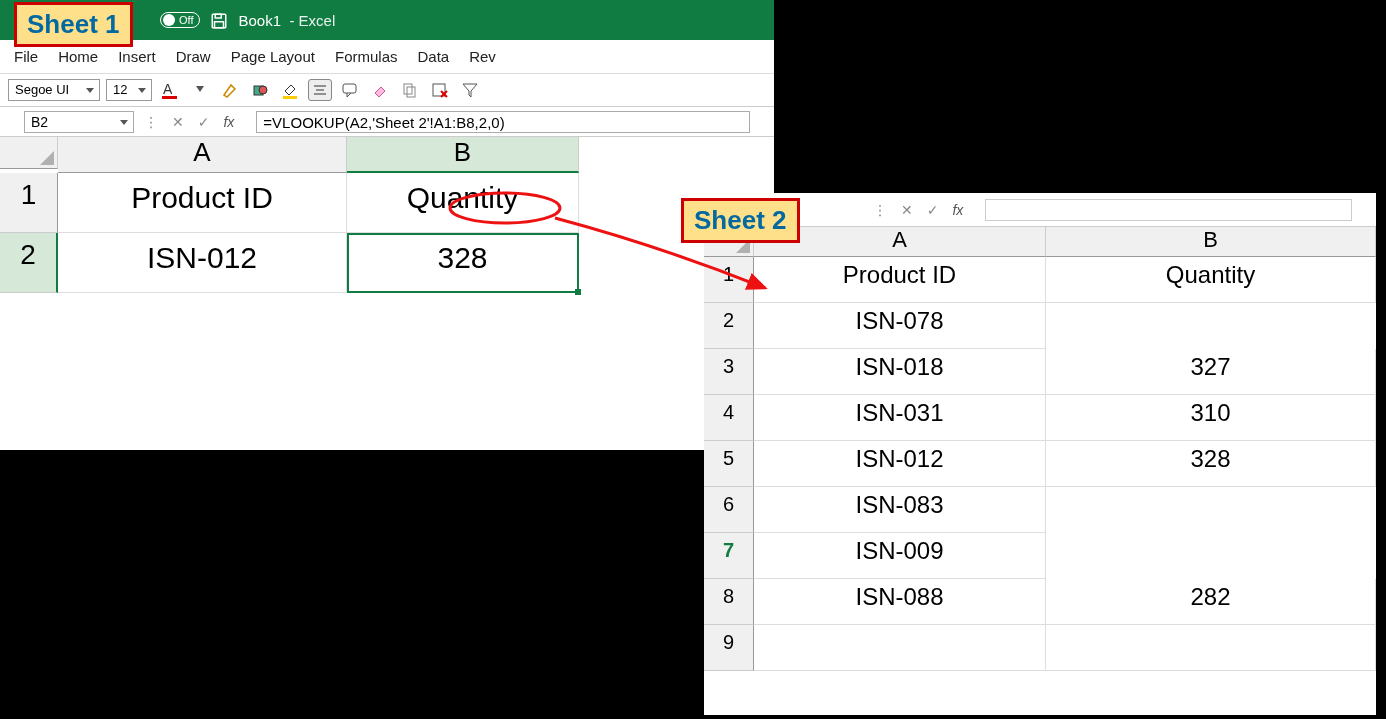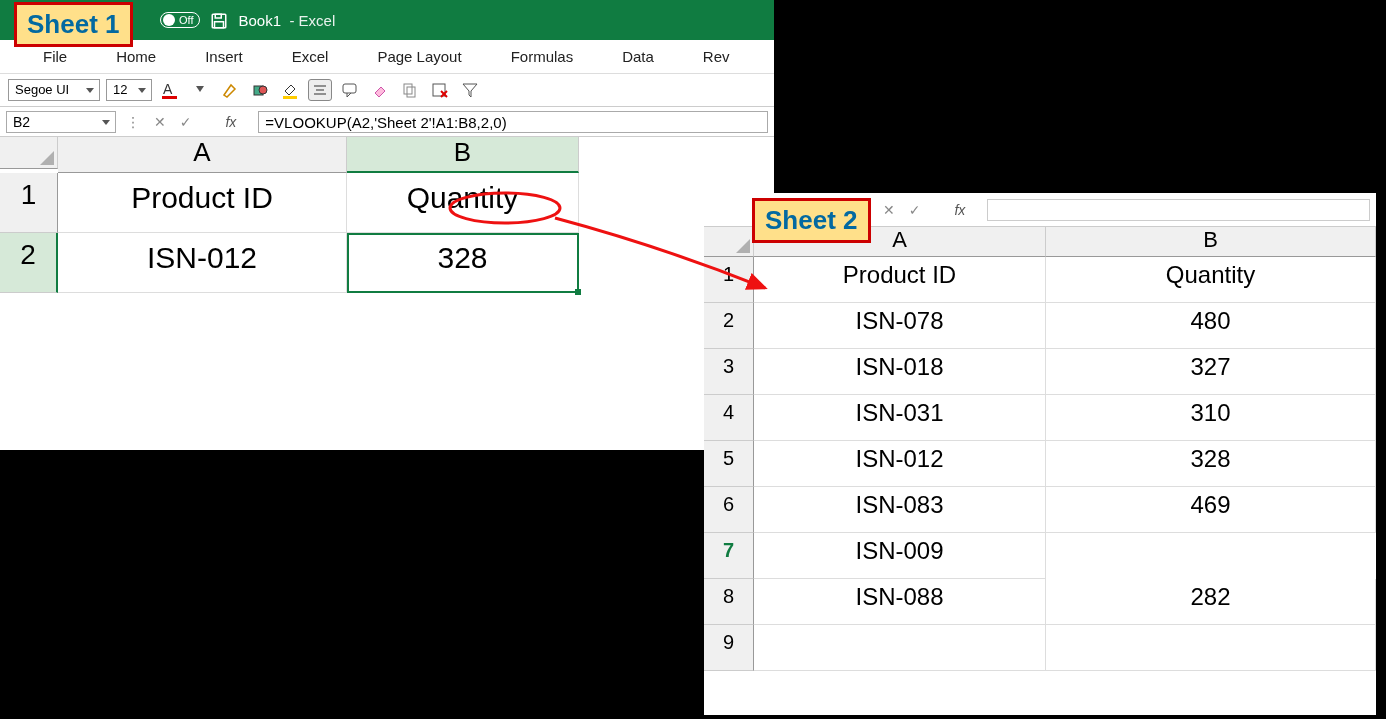--- a/index.html
+++ b/index.html
@@ -39,50 +39,50 @@
     font-size: 11px;
   }
   .toggle .knob { width:12px; height:12px; background:#fff; border-radius:50%; margin-right:4px; }
   .save-icon svg { vertical-align: middle; }
 
   
   .menu {
     display:flex; gap:20px; padding:8px 14px; font-size:15px; color:#222;
     border-bottom:1px solid #ddd;
   }
-  .menu span { cursor:pointer;margin-left:29px; }
+  .menu span { cursor:pointer; }
   .toolbar {
     display:flex; align-items:center; padding:5px 8px; gap:6px;
     border-bottom:1px solid #ccc;
     font-size:13px;
   }
   .combo {
     border:1px solid #999; background:#fff; padding:2px 18px 0 6px;
     position:relative; font-size:13px; height:22px; line-height:16px;
   }
   .combo::after {
     content:""; position:absolute; right:5px; top:8px;
     border-left:4px solid transparent; border-right:4px solid transparent;
     border-top:5px solid #555;
   }
   .tool-btn { width:24px; height:22px; display:flex; align-items:center; justify-content:center; }
 
   
   .formulabar {
-    display:flex; align-items:center; padding:3px 6px; gap:6px;
+    display:flex; align-items:center; padding:3px 24px; gap:6px;
     border-bottom:1px solid #ccc; font-size:14px; height:30px;
   }
   .namebox { border:1px solid #aaa; padding:2px 22px 2px 6px; width:110px; position:relative; font-size:14px; height:22px; }
   .namebox::after {
     content:""; position:absolute; right:5px; top:8px;
     border-left:4px solid transparent; border-right:4px solid transparent;
     border-top:5px solid #555;
   }
   .fb-btn { color:#888; font-size:14px; padding:0 4px; }
-  .fx { font-style:italic; color:#555; padding:0 4px;margin-left:20px; }
+  .fx { font-style:italic; color:#555; padding:0 4px; }
   .formula-input {
     border:1px solid #aaa; flex:1; padding:2px 6px; font-size:15px; height:22px;
     white-space:nowrap; overflow:hidden;margin-left:12px;
   }
 
   
   .grid { display:flex; flex-direction:column; }
   .gridrow { display:flex; }
   .corner {
     width:58px; height:32px; background:#f0f0f0; border-right:1px solid #ccc; border-bottom:1px solid #999;
@@ -128,21 +128,21 @@
   #sheet2-panel .corner { width:50px; height:30px; }
   #sheet2-panel .rowhdr.active { color:#107c41; font-weight:600; }
 
   
   .badge {
     position:absolute; background:#ffe08a; border:3px solid #c00;
     font-weight:700; font-size:26px; color:#0369a1; padding:4px 10px;
     z-index:50;
   }
   #badge1 { left:14px; top:2px; }
-  #badge2 { left:752px; top:198px; }
+  #badge2 { left:681px; top:198px; }
 
   
   #anno { position:absolute; left:430px; top:186px; z-index:60; }
 
 </style>
 </head>
 <body>
 
 <div id="badge1" class="badge">Sheet 1</div>
 <div id="badge2" class="badge">Sheet 2</div>
@@ -162,21 +162,21 @@
           <rect x="6" y="13" width="12" height="8"></rect>
         </svg>
     </span>
     <span><span>Book1</span>&nbsp;&nbsp;<span style="opacity:.9">- Excel</span></span>
   </div>
 
   <div class="menu">
     <span>File</span>
     <span>Home</span>
     <span>Insert</span>
-    <span>Excel</span>
+    <span>Draw</span>
     <span>Page Layout</span>
     <span>Formulas</span>
     <span>Data</span>
     <span>Rev</span>
   </div>
 
   <div class="toolbar">
     <span class="combo" style="width:92px">Segoe UI</span>
     <span class="combo" style="width:46px">12</span>
     <span class="tool-btn">
@@ -292,41 +292,39 @@
     </div>
 
     <div class="gridrow">
       <div class="rowhdr">1</div>
       <div class="cell colA">Product ID</div>
       <div class="cell colB">Quantity</div>
     </div>
     <div class="gridrow">
       <div class="rowhdr">2</div>
       <div class="cell colA">ISN-078</div>
-      <div class="cell colB">480</div>
     </div>
     <div class="gridrow">
       <div class="rowhdr">3</div>
       <div class="cell colA">ISN-018</div>
       <div class="cell colB">327</div>
     </div>
     <div class="gridrow">
       <div class="rowhdr">4</div>
       <div class="cell colA">ISN-031</div>
       <div class="cell colB">310</div>
     </div>
     <div class="gridrow">
       <div class="rowhdr">5</div>
       <div class="cell colA">ISN-012</div>
       <div class="cell colB">328</div>
     </div>
     <div class="gridrow">
       <div class="rowhdr">6</div>
       <div class="cell colA">ISN-083</div>
-      <div class="cell colB">469</div>
     </div>
     <div class="gridrow">
       <div class="rowhdr active">7</div>
       <div class="cell colA">ISN-009</div>
     </div>
     <div class="gridrow">
       <div class="rowhdr">8</div>
       <div class="cell colA">ISN-088</div>
       <div class="cell colB">282</div>
     </div>

